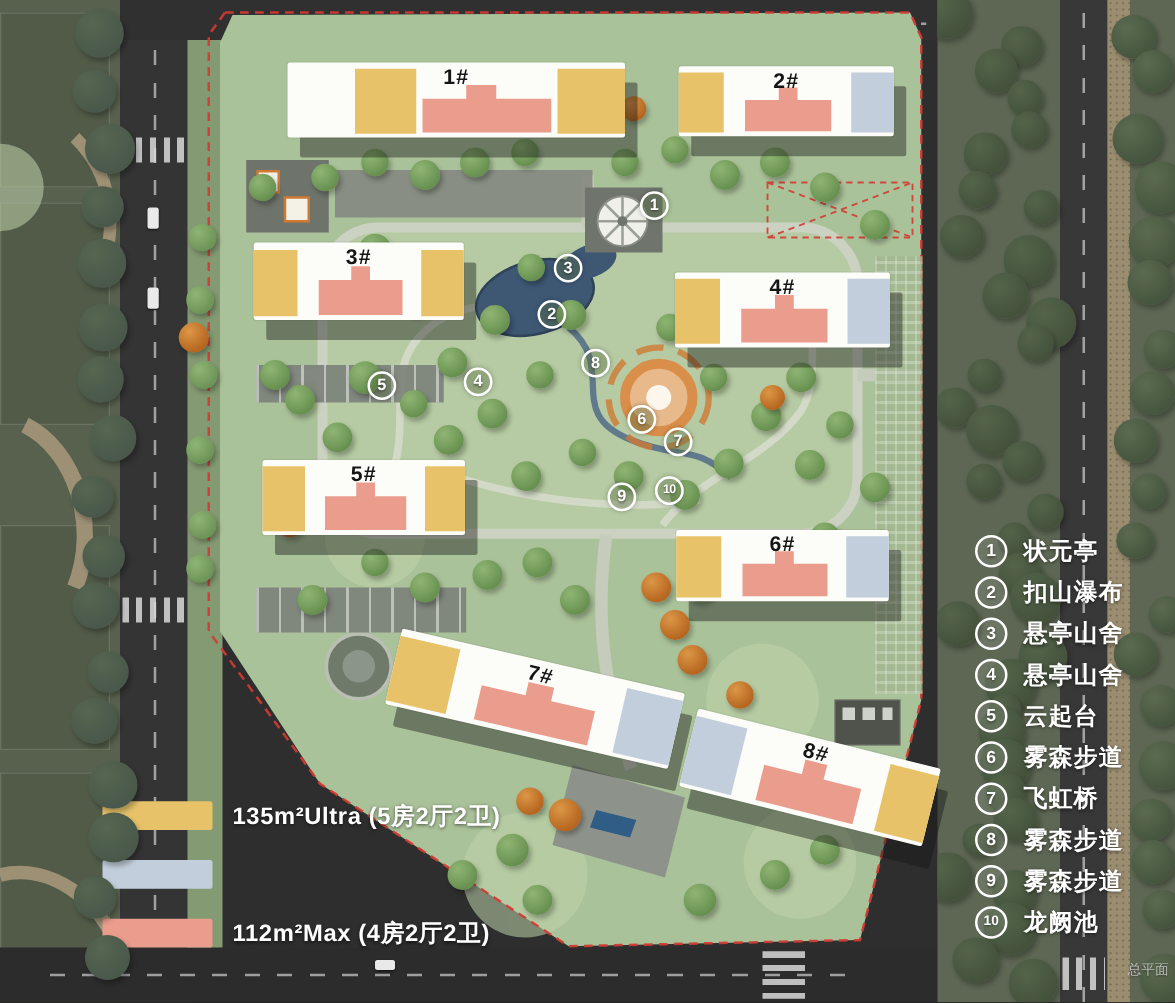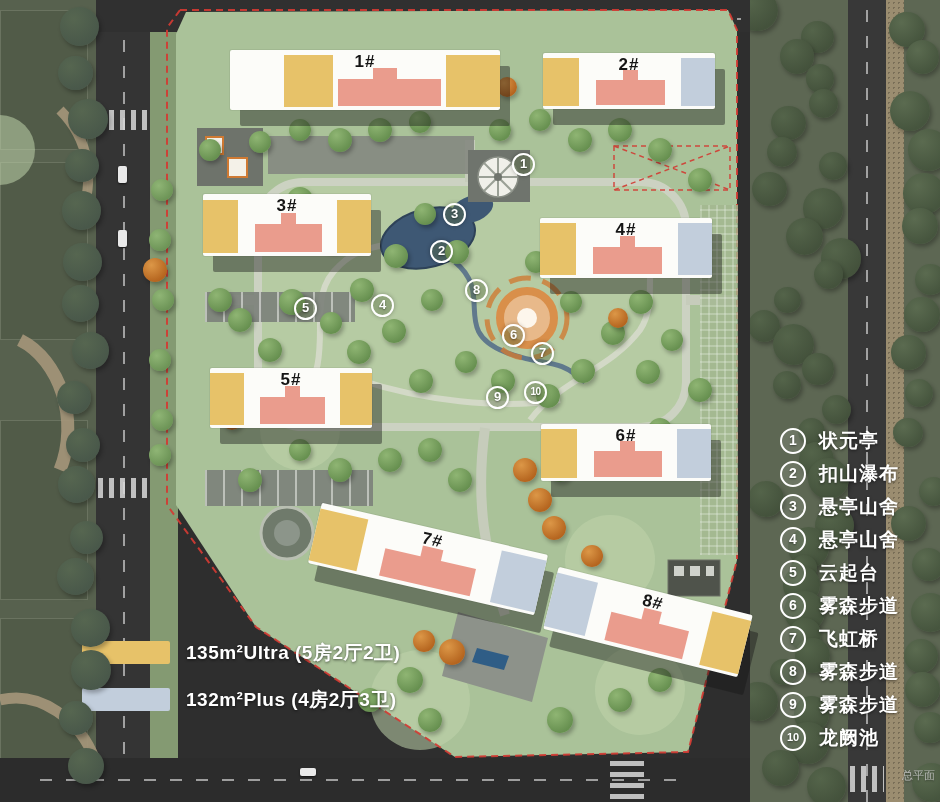--- a/index.html
+++ b/index.html
@@ -474,21 +474,24 @@
       </div>
     </div>
 
   <div id="unit-legend" class="abs">
       <div class="unit-row">
         <div class="unit-swatch" style="background: rgb(231, 194, 105);"></div>
         <div class="unit-label">135m²Ultra (5房2厅2卫)</div>
       </div>
       <div class="unit-row">
         <div class="unit-swatch" style="background: rgb(194, 206, 220);"></div>
-        <div class="unit-label">132m²Plus (4房2厅3卫)</div>
+      </div>
+      <div class="unit-row">
+        <div class="unit-swatch" style="background: rgb(234, 156, 141);"></div>
+        <div class="unit-label">112m²Max (4房2厅2卫)</div>
       </div>
     </div>
 
   <div id="corner-label" class="abs">总平面</div>
 
 <div class="tree" style="left: 59.8546px; top: 7.25366px; width: 39.2033px; height: 39.2033px; background: radial-gradient(circle at 35% 30%, rgb(86, 102, 80), rgb(73, 88, 74) 72%); box-shadow: rgba(0, 0, 0, 0.28) 2px 3px 4px;"></div>
     <div class="tree" style="left: 58.1445px; top: 55.5065px; width: 34.7696px; height: 34.7696px; background: radial-gradient(circle at 35% 30%, rgb(86, 102, 80), rgb(73, 88, 74) 72%); box-shadow: rgba(0, 0, 0, 0.28) 2px 3px 4px;"></div>
     <div class="tree" style="left: 68.3939px; top: 99.3595px; width: 39.7457px; height: 39.7457px; background: radial-gradient(circle at 35% 30%, rgb(86, 102, 80), rgb(73, 88, 74) 72%); box-shadow: rgba(0, 0, 0, 0.28) 2px 3px 4px;"></div>
     <div class="tree" style="left: 65.4354px; top: 148.798px; width: 33.3856px; height: 33.3856px; background: radial-gradient(circle at 35% 30%, rgb(86, 102, 80), rgb(73, 88, 74) 72%); box-shadow: rgba(0, 0, 0, 0.28) 2px 3px 4px;"></div>
     <div class="tree" style="left: 62.3939px; top: 190.925px; width: 38.8419px; height: 38.8419px; background: radial-gradient(circle at 35% 30%, rgb(86, 102, 80), rgb(73, 88, 74) 72%); box-shadow: rgba(0, 0, 0, 0.28) 2px 3px 4px;"></div>

